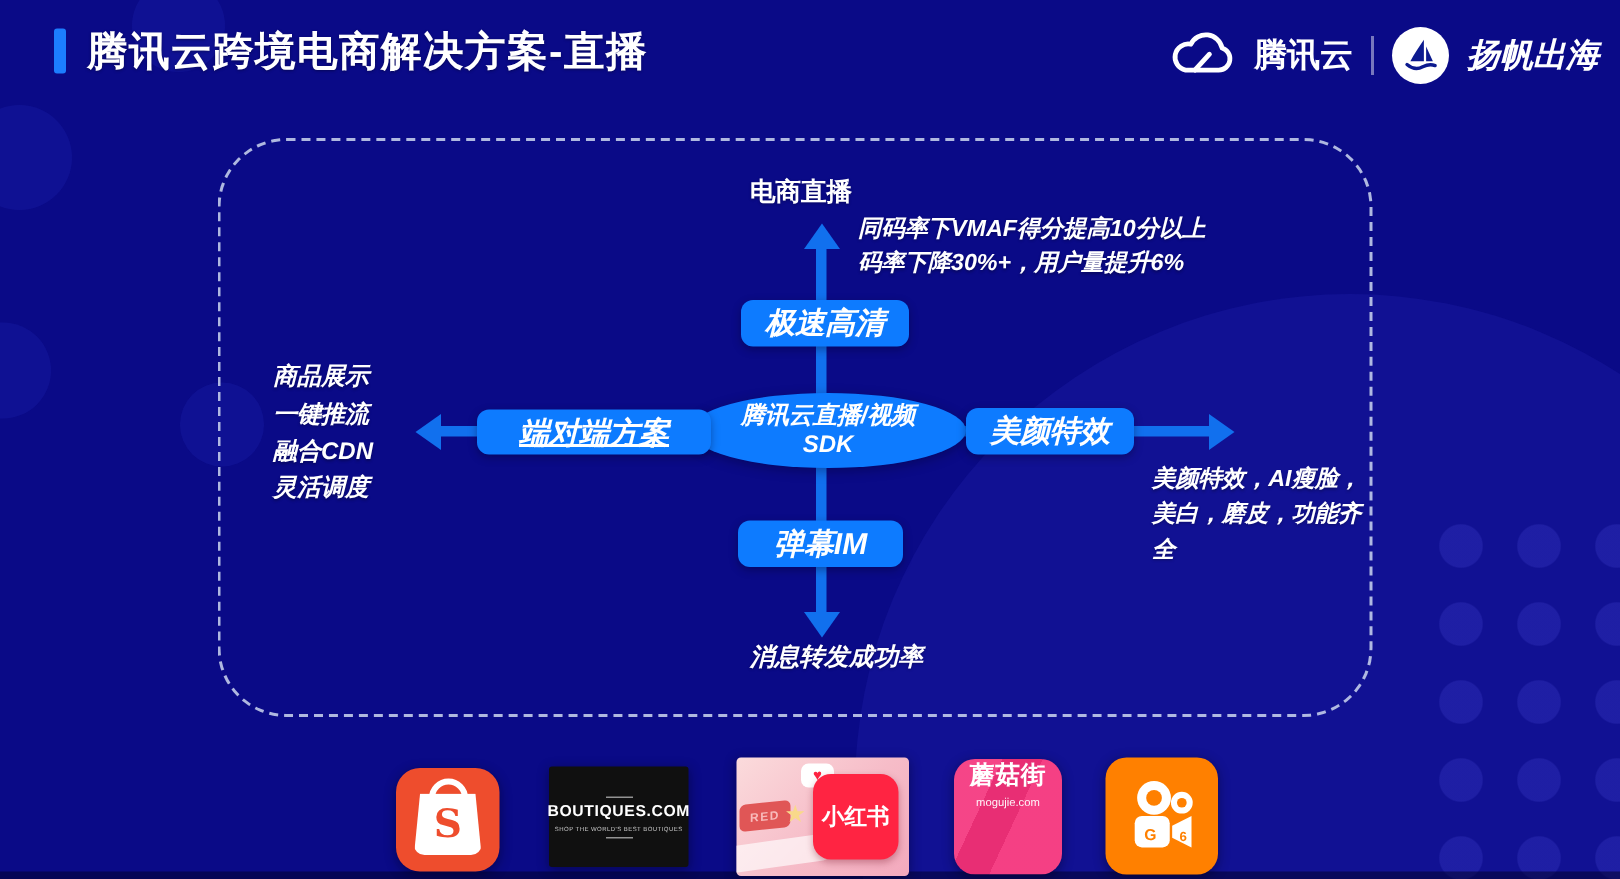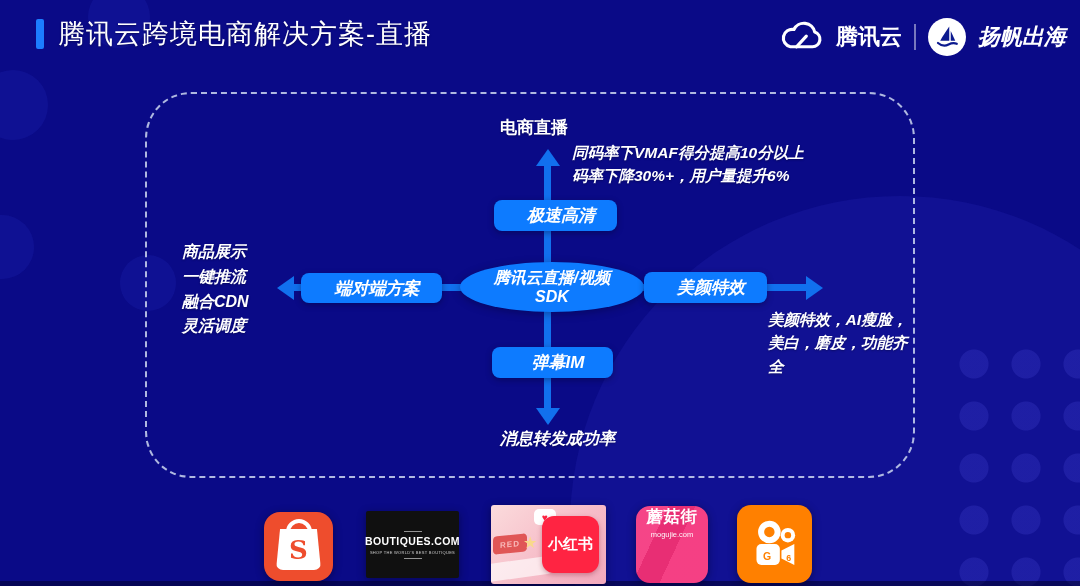--- a/index.html
+++ b/index.html
@@ -18,45 +18,45 @@
   }
   .bg-dots{
     position:absolute;right:0;top:330px;width:140px;height:256px;
     background-image:radial-gradient(circle,rgba(48,48,185,0.45) 14px,transparent 15px);
     background-size:52px 52px;background-position:8px 8px;
   }
   .bg-bottom-strip{position:absolute;left:0;right:0;bottom:0;height:5px;background:rgba(2,2,45,0.55);}
   
   .title-bar{left:36px;top:19px;width:8px;height:30px;background:#1c7dff;border-radius:2px;}
   .page-title{
-    left:58px;top:16px;font-size:27px;font-weight:normal;letter-spacing:1px;
+    left:58px;top:16px;font-size:27px;font-weight:bold;letter-spacing:1px;
     text-shadow:0 1px 2px rgba(0,0,0,0.35);white-space:nowrap;
   }
   .brand-row{top:18px;right:14px;display:flex;align-items:center;gap:12px;}
   .brand-text{font-size:22px;font-weight:bold;white-space:nowrap;}
   .brand-divider{width:2px;height:26px;background:rgba(255,255,255,0.45);}
   .yf-circle{width:38px;height:38px;border-radius:50%;background:#fff;display:flex;align-items:center;justify-content:center;}
   
   .dashed-panel{
     left:145px;top:92px;width:770px;height:386px;
     border:2px dashed rgba(205,215,240,0.85);border-radius:46px;box-sizing:border-box;
   }
   .diagram-label{font-weight:bold;font-style:italic;text-shadow:0 1px 2px rgba(0,0,0,0.3);}
   .lbl-top{left:500px;top:116px;font-size:17px;font-style:normal;}
   .txt-top{left:572px;top:141px;font-size:15.5px;line-height:1.5;white-space:nowrap;}
   .txt-left{left:182px;top:240px;font-size:16px;line-height:1.55;}
   .txt-right{left:768px;top:308px;width:158px;font-size:15.5px;line-height:1.5;}
   .txt-bottom{left:400px;top:427px;width:315px;font-size:16.5px;line-height:1.35;text-align:center;}
   .node-btn{
     background:#0d7bff;border-radius:8px;color:#fff;font-weight:bold;font-style:italic;
-    font-size:17px;display:flex;align-items:center;justify-content:center;
-    box-shadow:0 2px 6px rgba(0,0,30,0.35);z-index:3;white-space:nowrap;padding-left:11px;
+    font-size:20px;display:flex;align-items:center;justify-content:center;
+    box-shadow:0 2px 6px rgba(0,0,30,0.35);z-index:3;white-space:nowrap;
   }
   .btn-top{left:494px;top:200px;width:112px;height:31px;}
-  .btn-left{left:301px;top:273px;width:130px;height:30px;}
+  .btn-left{left:318px;top:273px;width:156px;height:30px;text-decoration:underline;}
   .btn-right{left:644px;top:272px;width:112px;height:31px;}
   .btn-bottom{left:492px;top:347px;width:110px;height:31px;}
   .center-ellipse{
     left:460px;top:262px;width:184px;height:50px;border-radius:50%;
     background:#0d7bff;display:flex;flex-direction:column;align-items:center;justify-content:center;
     font-weight:bold;font-style:italic;font-size:16px;line-height:1.2;z-index:3;
     box-shadow:0 2px 8px rgba(0,0,30,0.35);
   }
   .arrow-shaft{background:#1170ee;z-index:1;}
   .shaft-v{left:544px;top:164px;width:7px;height:246px;}

